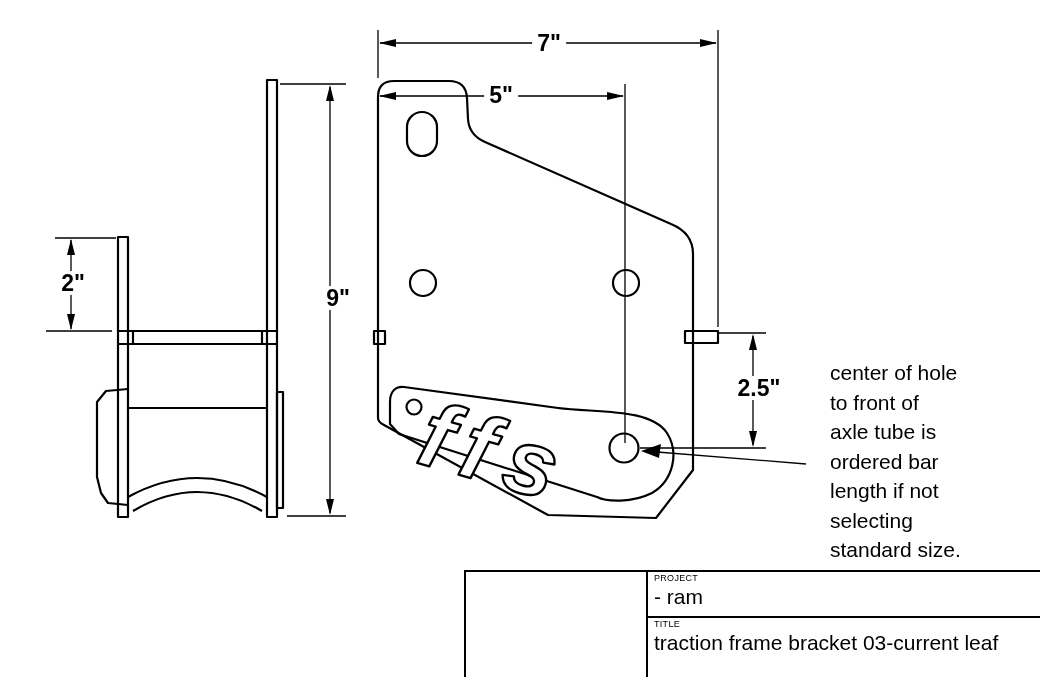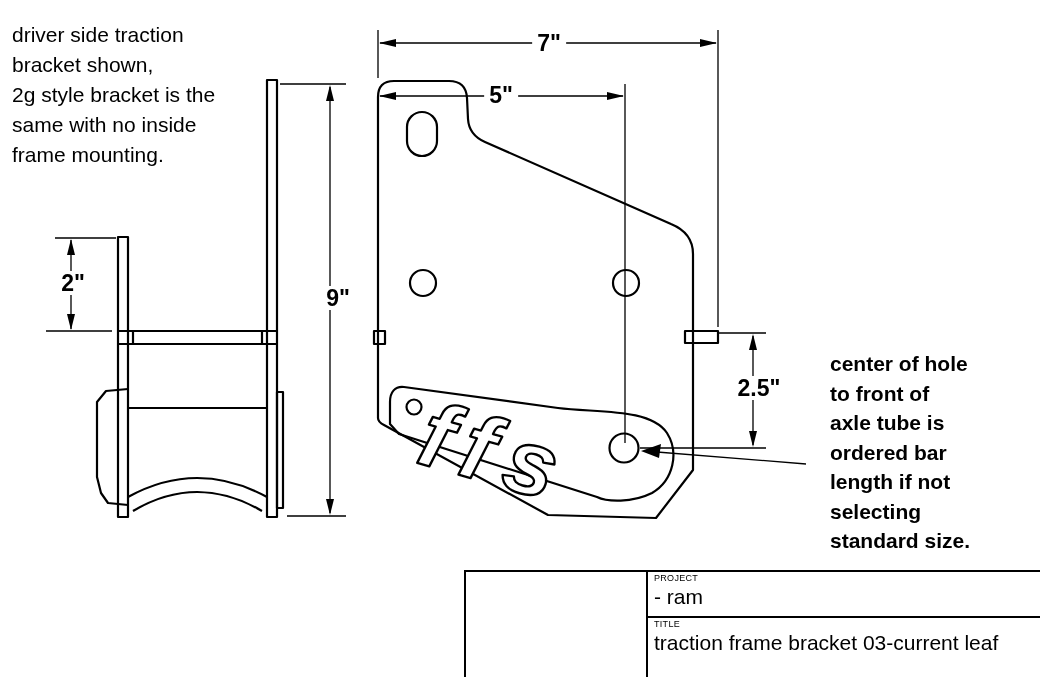--- a/index.html
+++ b/index.html
@@ -5,21 +5,21 @@
   html,body{margin:0;padding:0;background:#fff;}
   .screen{
     position:relative;width:1040px;height:677px;background:#fff;overflow:hidden;
     font-family:"Liberation Sans", sans-serif;color:#000;
   }
   svg.drawing{position:absolute;left:0;top:0;}
   .note{
     position:absolute;white-space:pre-line;font-size:21px;line-height:30px;color:#000;
   }
   .note-topleft{left:12px;top:20px;}
-  .note-right{left:830px;top:349px;line-height:29.5px;font-weight:bold;}
+  .note-right{left:830px;top:358px;line-height:29.5px;}
   .dim-label{
     position:absolute;transform:translate(-50%,-50%);
     font-size:23px;font-weight:bold;background:#fff;padding:0 5px;line-height:24px;
   }
   .dim-7{left:549px;top:43px;}
   .dim-5{left:501px;top:95px;}
   .dim-9{left:338px;top:298px;}
   .dim-2{left:73px;top:283px;}
   .dim-25{left:759px;top:388px;}
   .titleblock{
@@ -96,25 +96,20 @@
       <polygon points="753,334 749,350 757,350" stroke="none"></polygon>
       <polygon points="753,447 749,431 757,431" stroke="none"></polygon>
     </g>
 
     <g stroke="#000" fill="#000" stroke-width="1.3">
       <path fill="none" d="M657 452 L806 464"></path>
       <polygon points="641,451 661,444 659,458" stroke="none"></polygon>
     </g>
   </svg>
 
-  <div class="note note-topleft">driver side traction
-bracket shown,
-2g style bracket is the
-same with no inside
-frame mounting.</div>
   <div class="note note-right">center of hole
 to front of
 axle tube is
 ordered bar
 length if not
 selecting
 standard size.</div>
 
   <span class="dim-label dim-7">7"</span>
   <span class="dim-label dim-5">5"</span>

